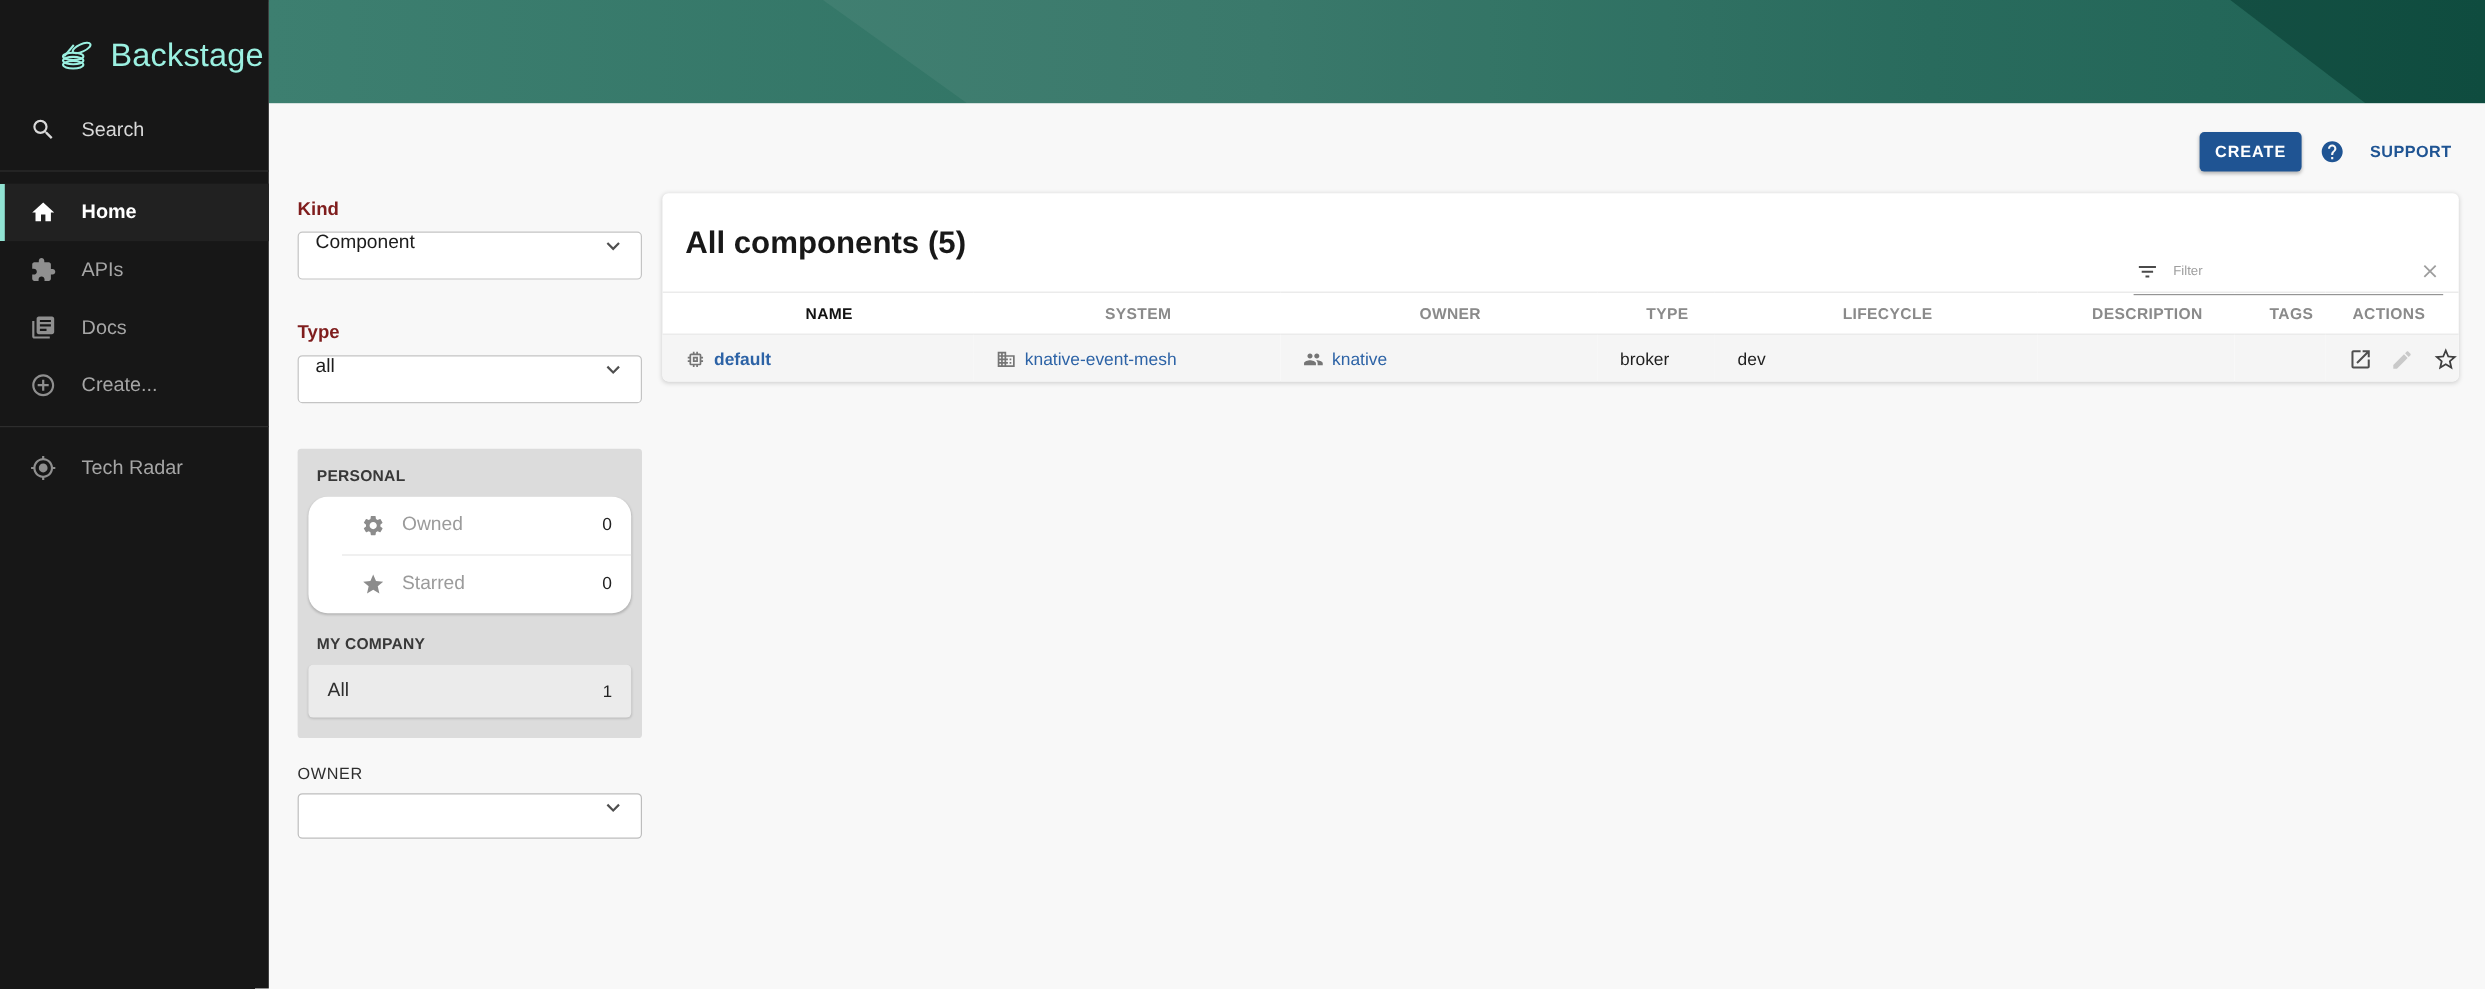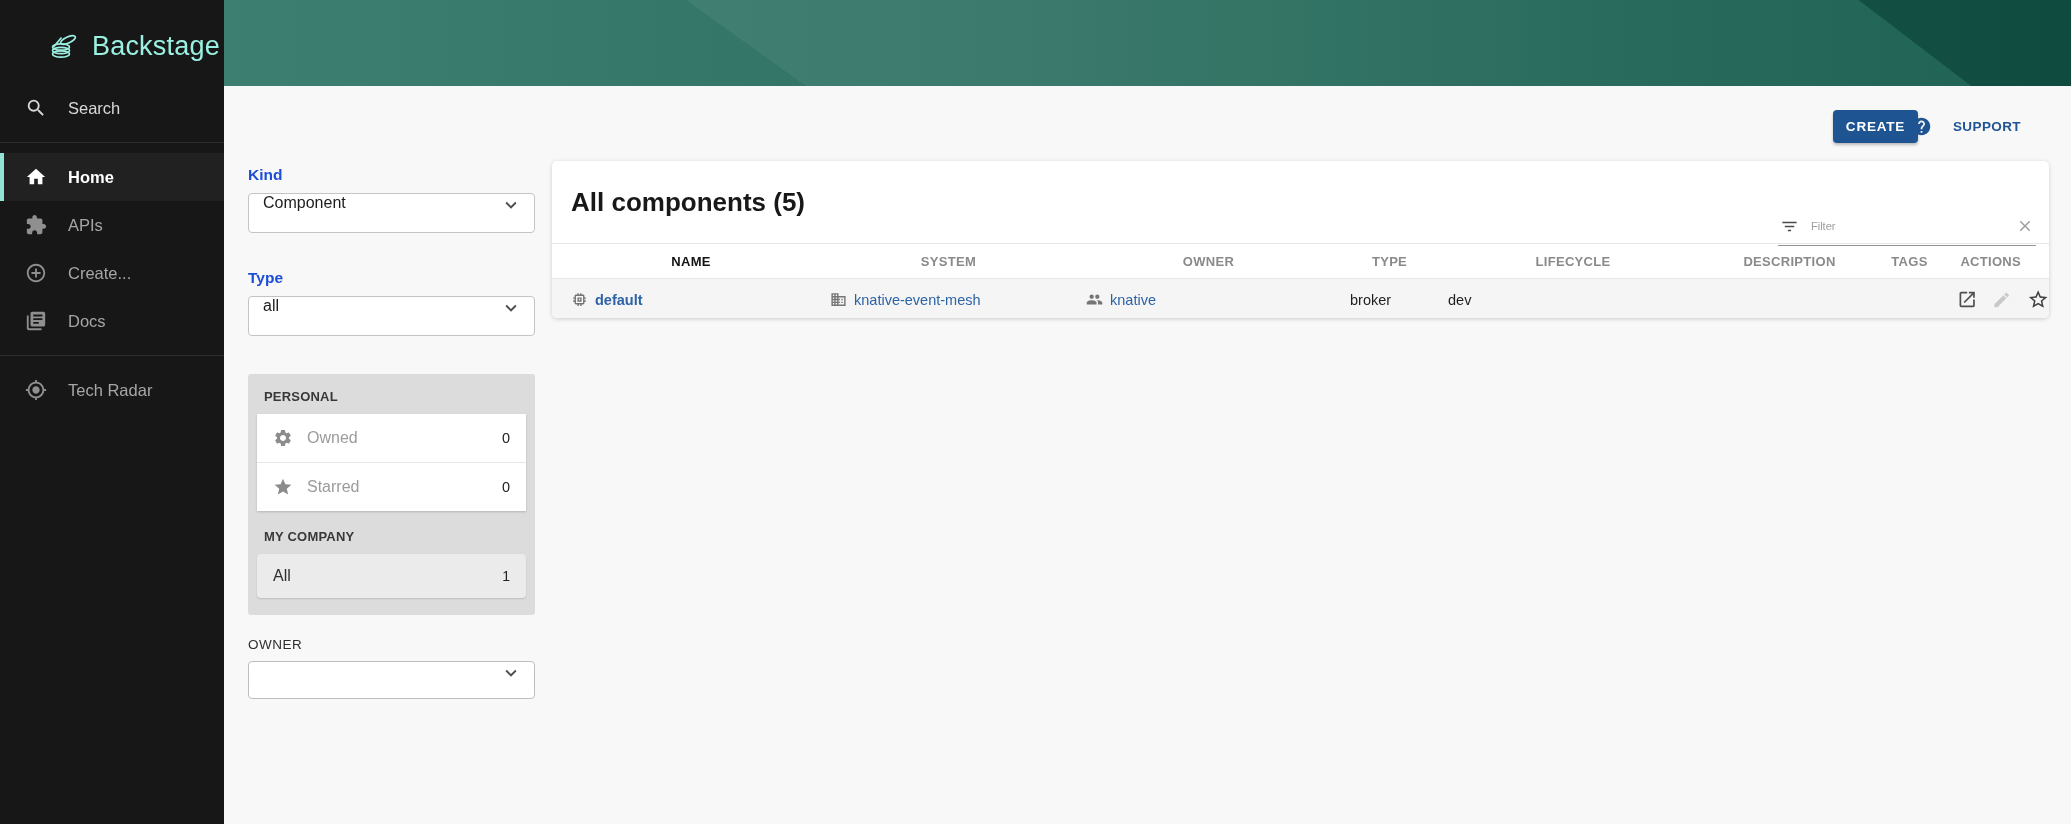--- a/index.html
+++ b/index.html
@@ -19,34 +19,34 @@
   .side-divider{height:1px;background:#2d2d2d;margin:10px 0;}
 
   
   .app-header{position:absolute;left:224px;top:0;width:1847px;height:86px;background:linear-gradient(100deg,#3f8172 0%,#31746500 0),linear-gradient(to right,#3d7f70 0%,#2f7263 45%,#1d6354 75%,#135b4c 100%);overflow:hidden;}
   .app-header .wedge-light{position:absolute;inset:0;background:rgba(255,255,255,.055);clip-path:polygon(25% 0,88.5% 0,94.6% 100%,31.5% 100%);}
   .app-header .wedge-dark{position:absolute;inset:0;background:rgba(0,0,0,.16);clip-path:polygon(88.5% 0,100% 0,100% 100%,94.6% 100%);}
   .page-title{position:absolute;left:24px;top:50%;transform:translateY(-50%);margin:0;color:#ffffff;font-size:34px;font-weight:bold;letter-spacing:.2px;}
 
   
   .create-btn{position:absolute;right:153px;top:110px;width:85px;height:33px;background:#1f5493;color:#fff;border:none;border-radius:4px;font-family:"Liberation Sans",sans-serif;font-size:13.5px;font-weight:bold;letter-spacing:.8px;display:flex;align-items:center;justify-content:center;box-shadow:0 2px 3px rgba(0,0,0,.25);cursor:pointer;}
-  .support-btn{position:absolute;right:44px;top:110px;height:33px;display:flex;align-items:center;gap:21px;color:#1f5493;font-size:13.5px;font-weight:bold;letter-spacing:.4px;cursor:pointer;background:none;border:none;font-family:"Liberation Sans",sans-serif;}
+  .support-btn{position:absolute;right:22px;top:110px;height:33px;display:flex;align-items:center;gap:21px;color:#1f5493;font-size:13.5px;font-weight:bold;letter-spacing:.4px;cursor:pointer;background:none;border:none;font-family:"Liberation Sans",sans-serif;}
   .support-btn svg{width:21px;height:21px;fill:#1f5493;}
 
   
   .field{position:absolute;left:248px;width:287px;}
-  .field-label{font-size:15.5px;font-weight:bold;color:#1d4ed8;margin-bottom:9px;}
+  .field-label{font-size:15.5px;font-weight:bold;color:#7f1d1d;margin-bottom:9px;}
   .select-box{height:40px;background:#fff;border:1px solid #c4c4c4;border-radius:4px;display:flex;align-items:flex-start;padding:0 12px 0 14px;font-size:16px;color:#1c1c1c;box-sizing:border-box;cursor:pointer;gap:11px;}
   .select-box .chev{margin-left:auto;width:22px;height:22px;fill:#4f4f4f;}
   .small-label{font-size:13.5px;font-weight:500;color:#2e2e2e;letter-spacing:.5px;margin-bottom:9px;}
   .select-box.slim{height:38px;border-color:#bdbdbd;}
 
   .filter-panel{position:absolute;left:248px;top:374px;width:287px;box-sizing:border-box;background:#dcdcdc;border-radius:3px;padding:13px 9px 17px 9px;}
   .panel-title{font-size:13px;font-weight:bold;color:#383838;letter-spacing:.2px;margin:2px 0 10px 7px;}
-  .panel-card{background:#ffffff;border-radius:0;box-shadow:0 1px 2px rgba(0,0,0,.18);}
+  .panel-card{background:#ffffff;border-radius:16px;box-shadow:0 1px 2px rgba(0,0,0,.18);padding-left:28px;}
   .panel-item{display:flex;align-items:center;height:48px;padding:0 16px;gap:14px;cursor:pointer;}
   .panel-item + .panel-item{border-top:1px solid #e7e7e7;}
   .panel-item svg{width:20px;height:20px;fill:#8c8c8c;flex:0 0 auto;}
   .panel-item .plabel{flex:1;font-size:16px;color:#9b9b9b;}
   .panel-item .pcount{font-size:14.5px;color:#222;}
   .company-title{margin-top:18px;}
   .company-item{background:#ebebeb;border-radius:4px;box-shadow:0 1px 2px rgba(0,0,0,.14);height:44px;display:flex;align-items:center;padding:0 16px;cursor:pointer;}
   .company-item .plabel{flex:1;font-size:16px;color:#2d2d2d;}
   .company-item .pcount{font-size:14px;color:#222;}
 
@@ -112,30 +112,30 @@
 
     <div class="nav-item">
       <svg viewBox="0 0 24 24">
           <path d="M20.5 11H19V7c0-1.1-.9-2-2-2h-4V3.5C13 2.12 11.88 1 10.5 1S8 2.12 8 3.5V5H4c-1.1 0-1.99.9-1.99 2v3.8H3.5c1.49 0 2.7 1.21 2.7 2.7s-1.21 2.7-2.7 2.7H2V20c0 1.1.9 2 2 2h3.8v-1.5c0-1.49 1.21-2.7 2.7-2.7 1.49 0 2.7 1.21 2.7 2.7V22H17c1.1 0 2-.9 2-2v-4h1.5c1.38 0 2.5-1.12 2.5-2.5S21.88 11 20.5 11z"></path>
         </svg>
       <span>APIs</span>
     </div>
 
     <div class="nav-item">
       <svg viewBox="0 0 24 24">
+          <path d="M4 6H2v14c0 1.1.9 2 2 2h14v-2H4V6zm16-4H8c-1.1 0-2 .9-2 2v12c0 1.1.9 2 2 2h12c1.1 0 2-.9 2-2V4c0-1.1-.9-2-2-2zm-1 9H9V9h10v2zm-4 4H9v-2h6v2zm4-8H9V5h10v2z"></path>
+        </svg>
+      <span>Docs</span>
+    </div>
+
+    <div class="nav-item">
+      <svg viewBox="0 0 24 24">
           <path d="M13 7h-2v4H7v2h4v4h2v-4h4v-2h-4V7zm-1-5C6.48 2 2 6.48 2 12s4.48 10 10 10 10-4.48 10-10S17.52 2 12 2zm0 18c-4.41 0-8-3.59-8-8s3.59-8 8-8 8 3.59 8 8-3.59 8-8 8z"></path>
         </svg>
       <span>Create...</span>
-    </div>
-
-    <div class="nav-item">
-      <svg viewBox="0 0 24 24">
-          <path d="M4 6H2v14c0 1.1.9 2 2 2h14v-2H4V6zm16-4H8c-1.1 0-2 .9-2 2v12c0 1.1.9 2 2 2h12c1.1 0 2-.9 2-2V4c0-1.1-.9-2-2-2zm-1 9H9V9h10v2zm-4 4H9v-2h6v2zm4-8H9V5h10v2z"></path>
-        </svg>
-      <span>Docs</span>
     </div>
 
     <div class="side-divider"></div>
 
     <div class="nav-item">
       <svg viewBox="0 0 24 24">
           <path d="M12 8c-2.21 0-4 1.79-4 4s1.79 4 4 4 4-1.79 4-4-1.79-4-4-4zm8.94 3c-.46-4.17-3.77-7.48-7.94-7.94V1h-2v2.06C6.83 3.52 3.52 6.83 3.06 11H1v2h2.06c.46 4.17 3.77 7.48 7.94 7.94V23h2v-2.06c4.17-.46 7.48-3.77 7.94-7.94H23v-2h-2.06zM12 19c-3.87 0-7-3.13-7-7s3.13-7 7-7 7 3.13 7 7-3.13 7-7 7z"></path>
         </svg>
       <span>Tech Radar</span>
     </div>

